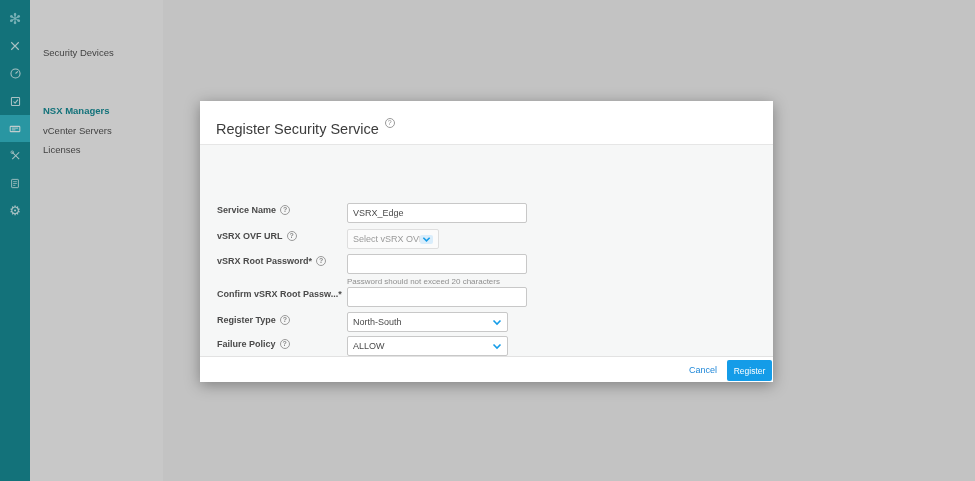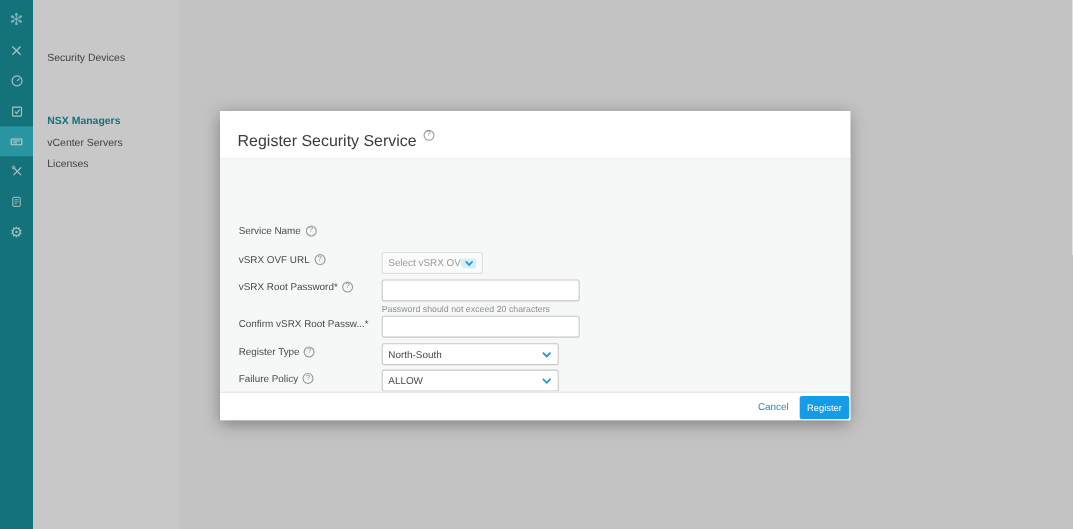--- a/index.html
+++ b/index.html
@@ -67,21 +67,21 @@
   .tfoot .count { position:absolute; left:5px; top:7px; font-size:8.5px; font-weight:bold; color:#4a4a4a; }
 
   
   .overlay { position:absolute; inset:0; background:rgba(42,42,42,0.22); z-index:40; }
   .modal { position:absolute; left:200px; top:101px; width:573px; height:281px; background:#fff; z-index:50;
     box-shadow:0 3px 14px rgba(0,0,0,0.35); }
   .modal-header { position:absolute; left:0; top:0; width:100%; height:44px; background:#fff; border-bottom:1px solid #e6e6e6;
     display:flex; align-items:center; padding-left:16px; gap:6px; }
   .modal-title { font-size:14.5px; color:#3c3c3c;margin-top:13px; }
   .modal-body { position:absolute; left:0; top:44px; width:100%; height:211px; background:#f6f7f7; }
-  .f-label { position:absolute; left:17px; font-size:9px; font-weight:normal; color:#4a4a4a; display:flex; align-items:center; gap:4px; white-space:nowrap; }
+  .f-label { position:absolute; left:17px; font-size:9px; font-weight:bold; color:#4a4a4a; display:flex; align-items:center; gap:4px; white-space:nowrap; }
   .f-input { position:absolute; left:147px; width:180px; height:20px; border:1px solid #c8c8c8; border-radius:2px;
     background:#fff; font-size:9px; color:#4a4a4a; padding:0 5px; font-family:"Liberation Sans",sans-serif; }
   .f-select { position:absolute; left:147px; height:20px; border:1px solid #c8c8c8; border-radius:2px; background:#fff;
     font-size:9px; color:#4a4a4a; display:flex; align-items:center; padding:0 5px; cursor:pointer; }
   .f-select .sel-chev { margin-left:auto; display:flex; }
   .f-select.ghost { background:#fbfbfb; border-color:#dedede; color:#9a9a9a; }
   .f-select.ghost .sel-chev { background:#d9edfb; border-radius:2px; padding:1px 2px; }
   .hint { position:absolute; left:147px; font-size:8px; color:#8f8f8f; white-space:nowrap; }
   .modal-footer { position:absolute; left:0; bottom:0; width:100%; height:26px; background:#fff; border-top:1px solid #e2e2e2; }
   .cancel-link { position:absolute; left:489px; top:8px; font-size:9px; color:#1f87d8; cursor:pointer; background:none; border:none; font-family:Liberation Sans, sans-serif; }
@@ -243,20 +243,21 @@
       <span class="modal-title">Register Security Service</span>
       <span class="qmark"></span>
     </div>
 
     <div class="modal-body">
 
       <span class="f-label" style="top:60px">
         <span>Service Name</span>
         <span class="qmark"></span>
       </span>
+      <input class="f-input" style="top: 58px;" value="VSRX_Edge">
 
       <span class="f-label" style="top:86px">
         <span>vSRX OVF URL</span>
         <span class="qmark"></span>
       </span>
       <div class="f-select ghost" style="top:84px; width:92px">
         <span style="white-space:nowrap; overflow:hidden">Select vSRX OVF URL</span>
         <span class="sel-chev">
           <svg width="9" height="7" viewBox="0 0 10 7">
               <path d="M1.5 1.5 L5 5 L8.5 1.5" stroke="#149ce8" stroke-width="1.7" fill="none"></path>

